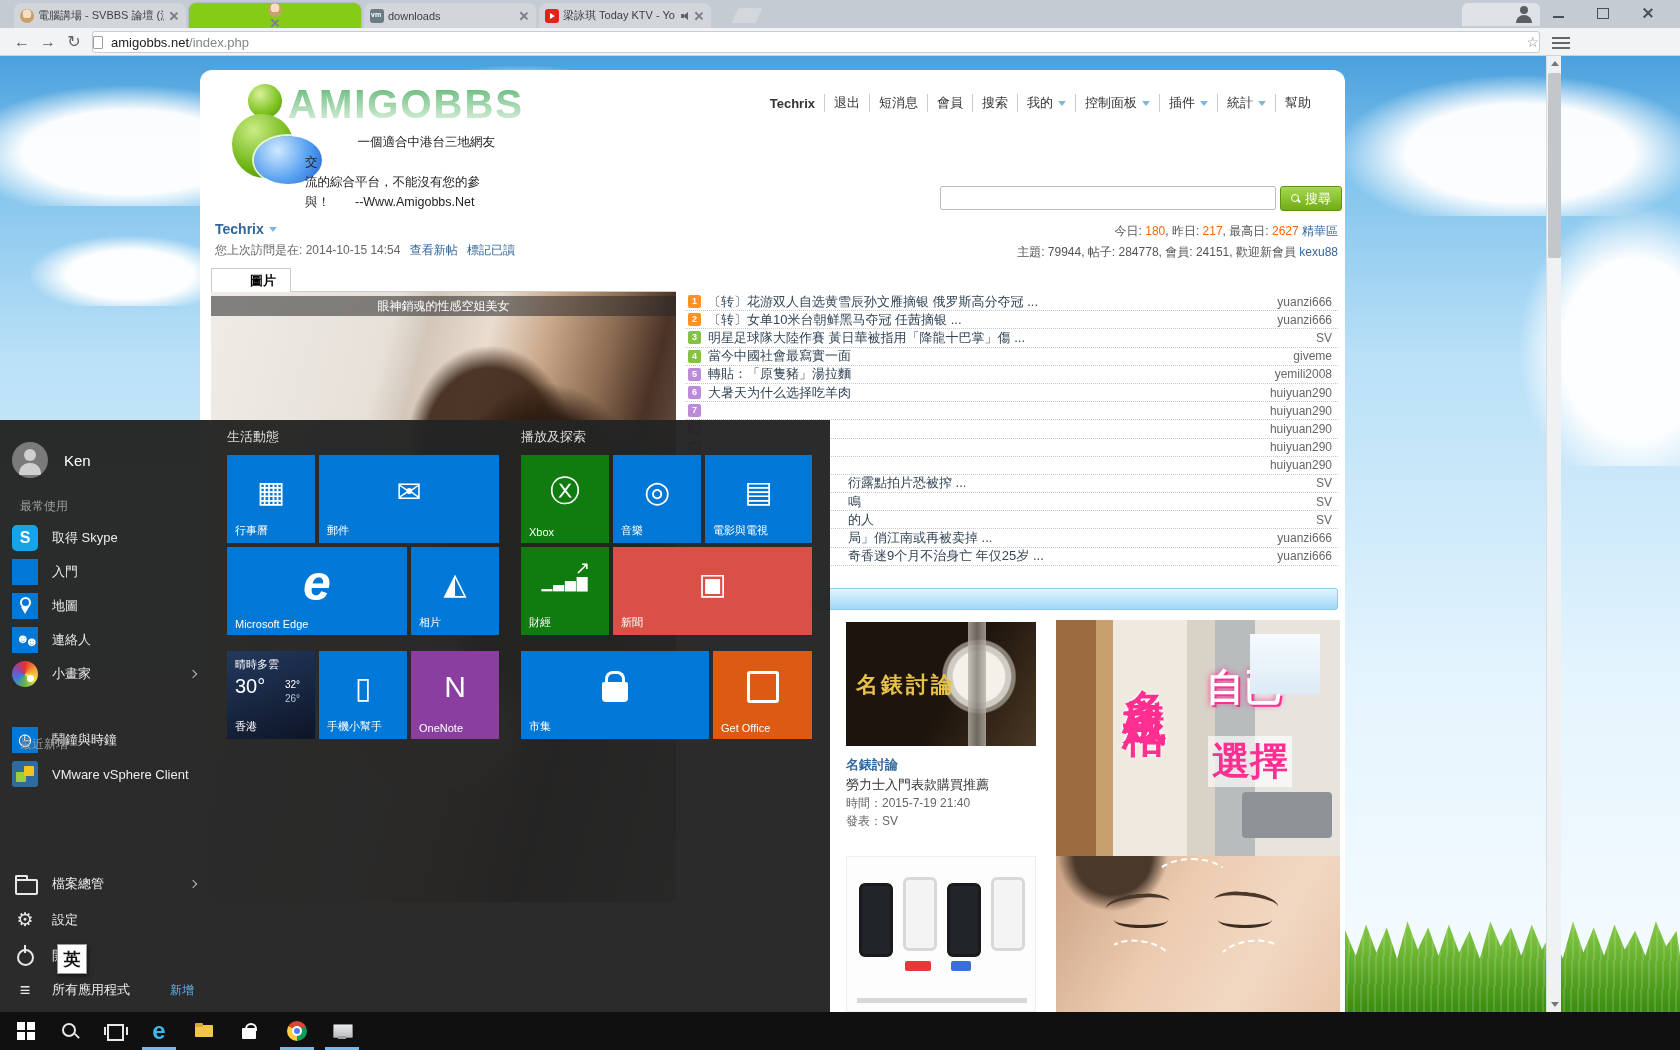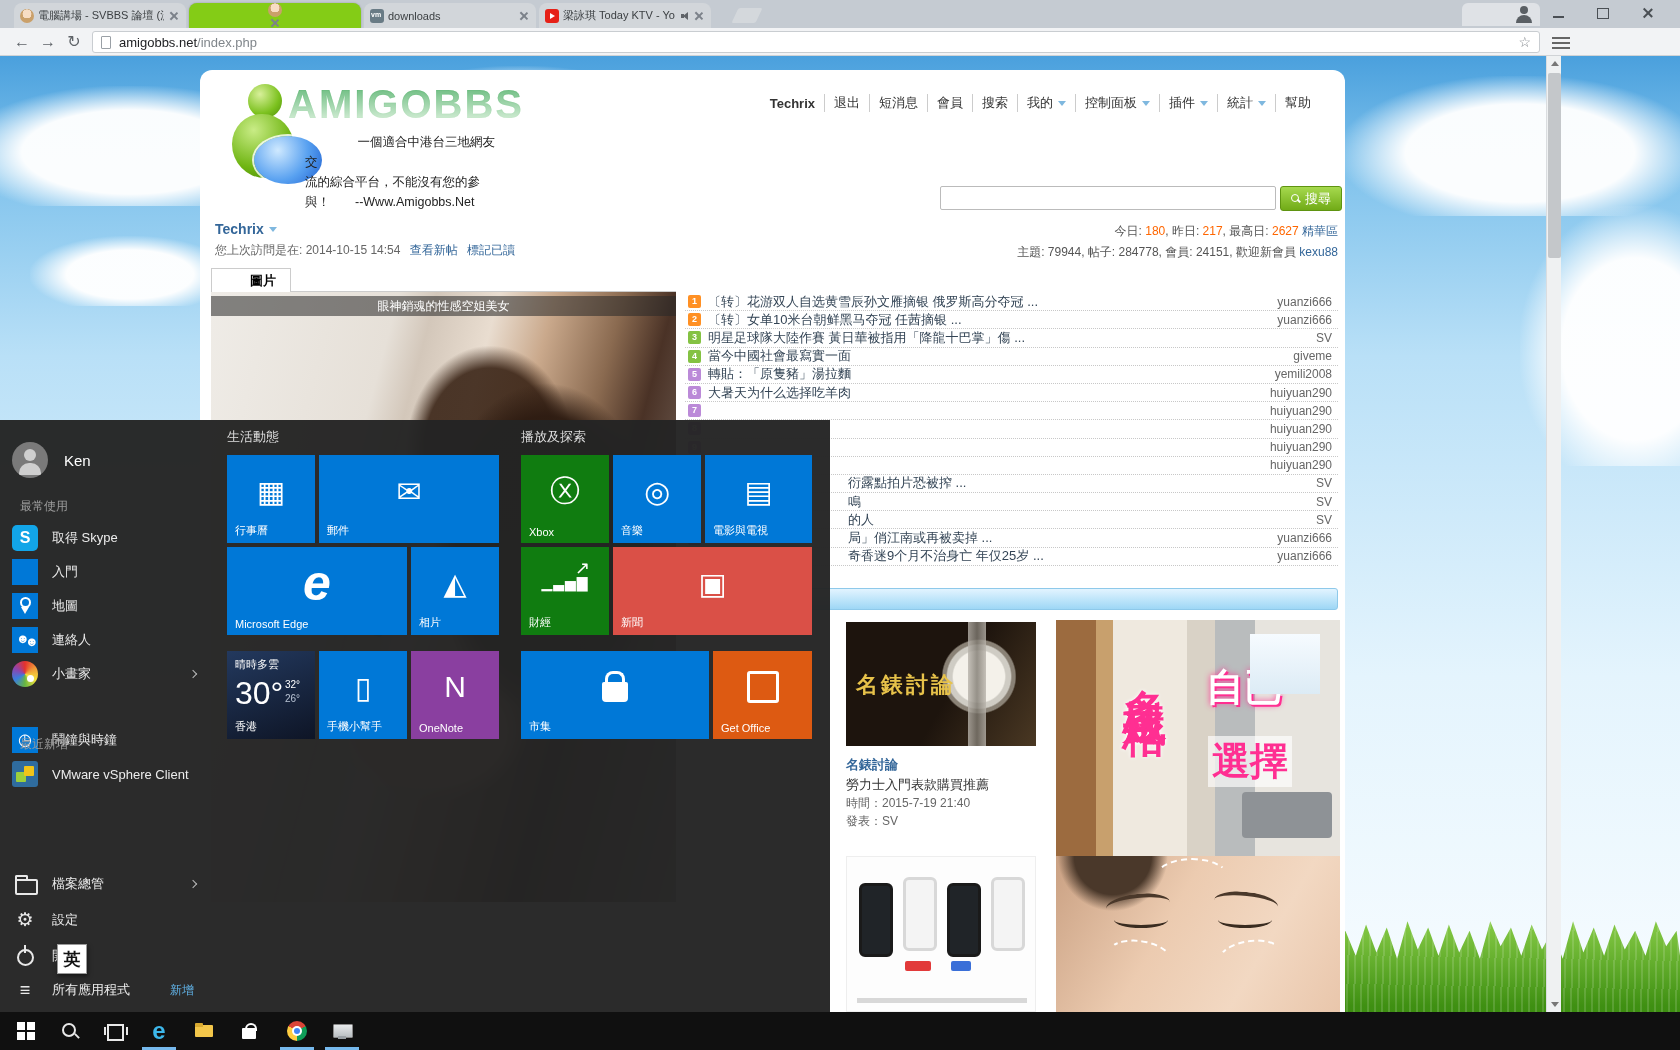--- a/index.html
+++ b/index.html
@@ -31,21 +31,21 @@
   .profile-btn::before{content:"";position:absolute;left:6px;top:1px;width:8px;height:8px;border-radius:50%;background:#5a5f64;}
   .profile-btn::after{content:"";position:absolute;left:2px;top:10px;width:16px;height:8px;border-radius:8px 8px 0 0;background:#5a5f64;}
   .winctl{position:absolute;top:4px;width:30px;height:18px;}
   .ctl-min::before{content:"";position:absolute;left:9px;top:12px;width:11px;height:1.5px;background:#4a4f54;}
   .ctl-max::before{content:"";position:absolute;left:9px;top:4px;width:10px;height:9px;border:1.5px solid #4a4f54;}
   .ctl-close::before,.ctl-close::after{content:"";position:absolute;left:14px;top:3px;width:1.5px;height:12px;background:#4a4f54;}
   .ctl-close::before{transform:rotate(45deg);}.ctl-close::after{transform:rotate(-45deg);}
 
   .toolbar{position:absolute;left:0;top:28px;width:1680px;height:28px;background:#f2f3f5;border-bottom:1px solid #d0d3d6;}
   .nav-btn{position:absolute;top:3px;width:24px;height:22px;font-size:16px;color:#5f6368;text-align:center;line-height:22px;}
-  .omnibox{position:absolute;left:92px;top:3px;width:1448px;height:22px;background:#fff;border:1px solid #c9cdd1;border-radius:3px;display:flex;align-items:center;padding:0 8px;}
+  .omnibox{position:absolute;left:92px;top:3px;width:1448px;height:22px;background:#fff;border:1px solid #c9cdd1;border-radius:3px;display:flex;align-items:center;padding:0 0;}
   .doc-icon{width:10px;height:13px;border:1.5px solid #9aa0a6;border-radius:1px;margin-right:8px;position:relative;}
   .url{font-size:13px;color:#202124;}
   .url-path{color:#80868b;}
   .star-btn{margin-left:auto;font-size:14px;color:#80868b;}
   .menu-btn{position:absolute;left:1552px;top:9px;width:18px;height:12px;border-top:2px solid #666;border-bottom:2px solid #666;}
   .menu-btn::before{content:"";position:absolute;left:0;top:3px;width:18px;height:2px;background:#666;}
 
   
   .viewport{position:absolute;left:0;top:56px;width:1680px;height:956px;overflow:hidden;
     background:linear-gradient(180deg,#4aa0dd 0px,#7fc2ec 110px,#b9e0f7 300px,#e4f4fd 620px,#f7fcff 956px);}
@@ -198,21 +198,21 @@
   .tile-label{position:absolute;left:8px;bottom:5px;font-size:11px;white-space:nowrap;}
   .tile-glyph{position:absolute;left:0;top:8px;width:100%;height:56px;display:flex;align-items:center;justify-content:center;font-size:30px;}
   .tile-glyph.edge{font-size:50px;font-weight:bold;font-style:italic;}
   .tile-glyph.bars{font-size:14px;letter-spacing:1px;}
   .tile-glyph.bars::after{content:"↗";position:absolute;right:18px;top:2px;font-size:18px;}
   .tile-glyph.bag::before{content:"";width:26px;height:20px;background:#fff;border-radius:2px 2px 4px 4px;margin-top:10px;}
   .tile-glyph.bag::after{content:"";position:absolute;top:12px;width:14px;height:10px;border:3px solid #fff;border-bottom:none;border-radius:8px 8px 0 0;}
   .tile-glyph.office::before{content:"";width:26px;height:26px;border:3px solid #fff;border-radius:3px;}
   .tile.weather{background:linear-gradient(160deg,#23395e,#0e1526);}
   .w-cond{position:absolute;left:8px;top:6px;font-size:11px;}
-  .w-temp{position:absolute;left:8px;top:24px;font-size:32px;font-weight:300;}
+  .w-temp{position:absolute;left:8px;top:24px;font-size:20px;font-weight:300;}
   .w-hi{position:absolute;left:58px;top:28px;font-size:10px;}
   .w-lo{position:absolute;left:58px;top:42px;font-size:10px;color:#b9c4d4;}
   .w-city{position:absolute;left:8px;bottom:5px;font-size:11px;}
 
   .ime-float{position:absolute;left:57px;top:944px;width:30px;height:30px;background:#fff;border:1px solid #999;box-shadow:1px 2px 4px rgba(0,0,0,.5);
     font-size:17px;font-weight:bold;color:#111;text-align:center;line-height:29px;}
 
   
   .taskbar{position:absolute;left:0;top:1012px;width:1680px;height:38px;background:#101010;}
   .tb-btn{position:absolute;top:0;width:40px;height:38px;display:flex;align-items:center;justify-content:center;}

